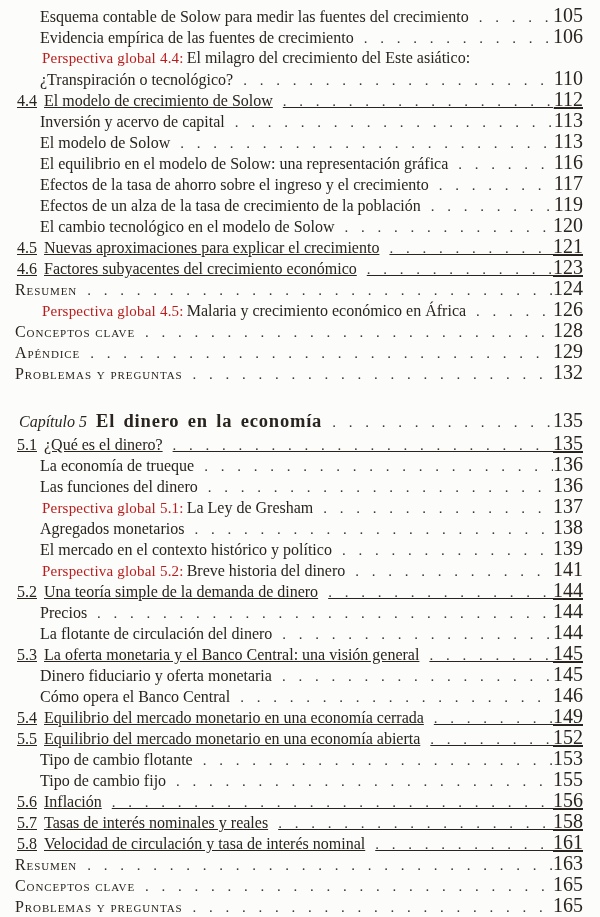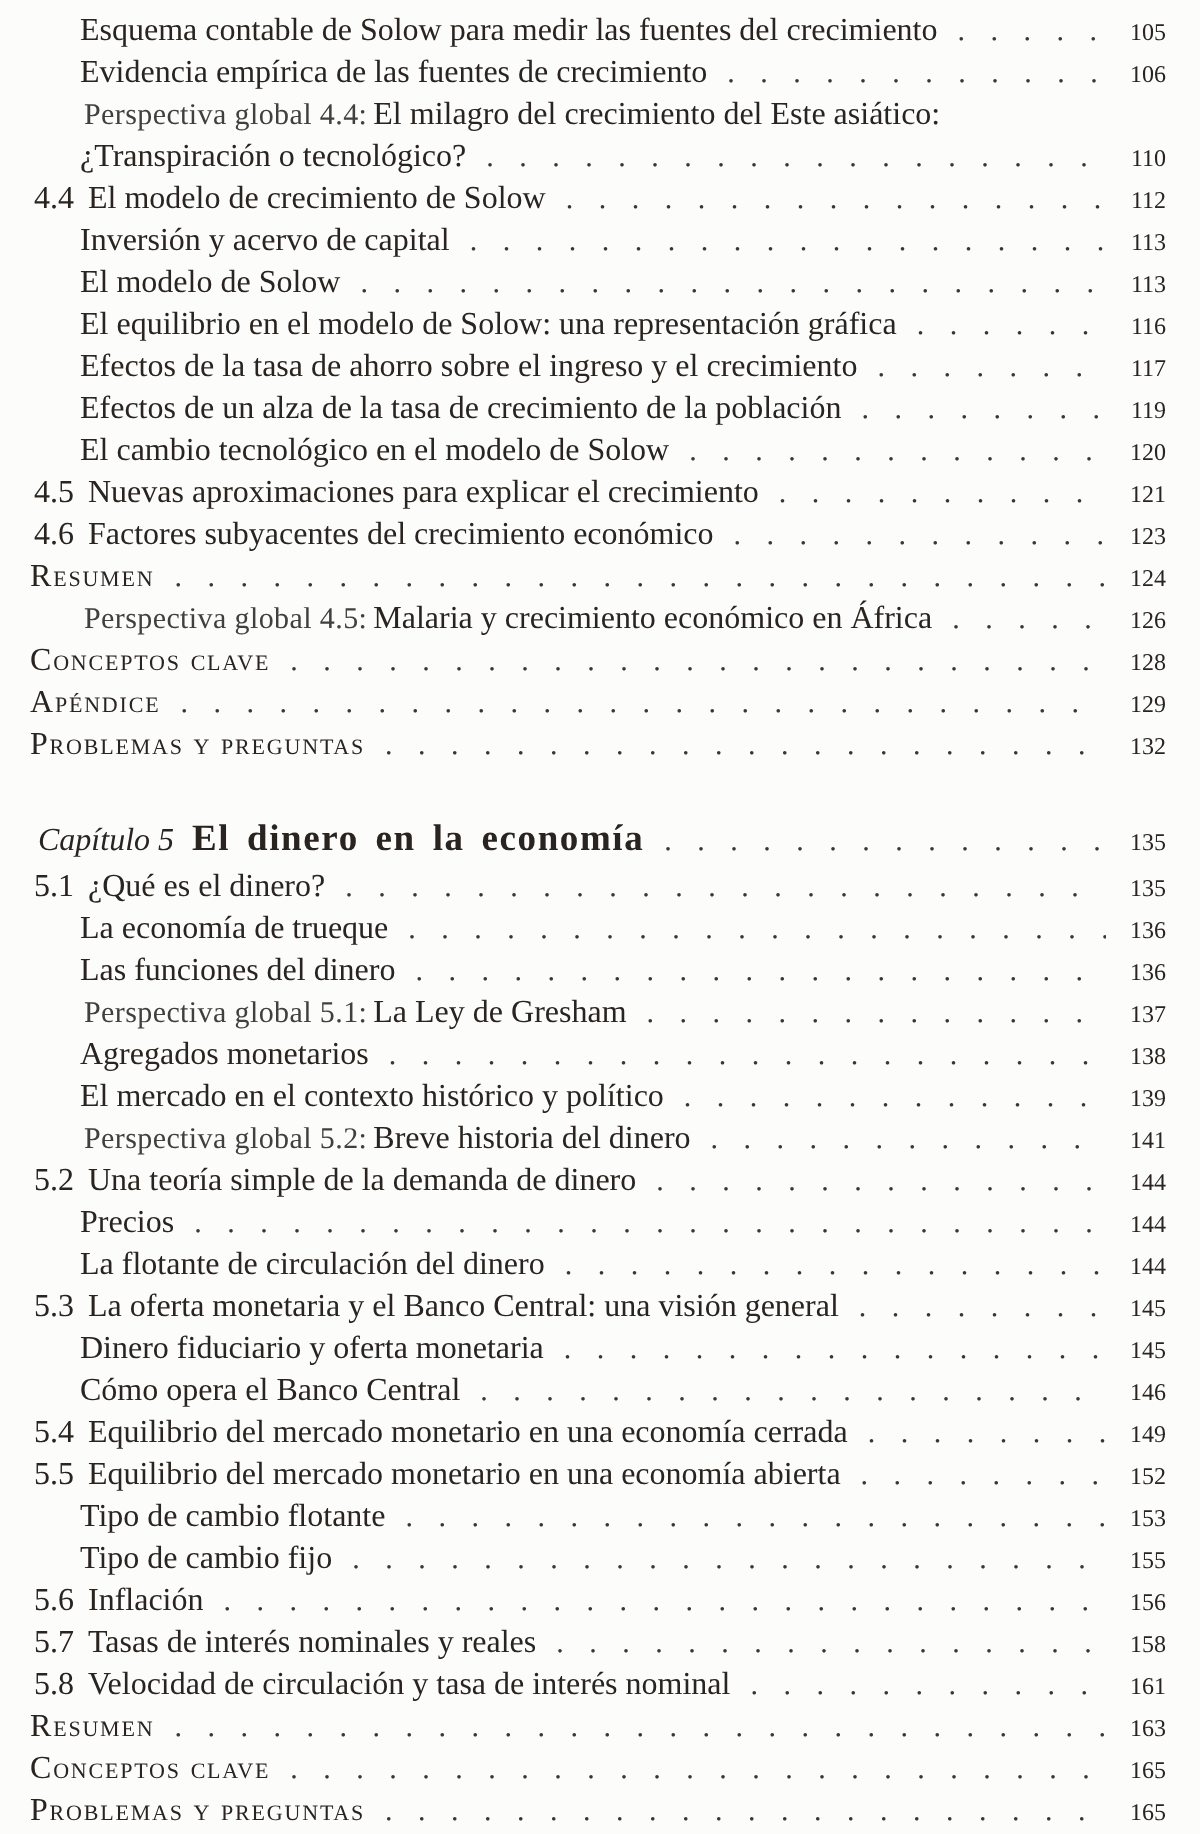--- a/index.html
+++ b/index.html
@@ -36,38 +36,38 @@
     letter-spacing: 4.5px;
     padding-left: 10px;
     padding-right: 3px;
     font-size: 15px;
     color: #3a352f;
   }
   .pg {
     flex: 0 0 auto;
     min-width: 30px;
     text-align: right;
-    font-size: 12px;
+    font-size: 20px;
   }
   
-  .section { padding-left: 2px; }
+  .section { padding-left: 2px; text-decoration: underline; }
   .section .num { margin-right: 7px; flex: 0 0 auto; }
   .sub { padding-left: 25px; }
   .perspectiva { padding-left: 27px; }
   .persp-cont { padding-left: 25px; }
   .smallcaps { padding-left: 0; }
   .smallcaps .txt {
     font-variant: small-caps;
     letter-spacing: 0.9px;
   }
   .plabel {
     font-size: 15px;
     margin-right: 3px;
     letter-spacing: 0.2px;
-    color: #404040;
+    color: #b91c1c;
     flex: 0 0 auto;
   }
   
   .chapter {
     height: 26px;
     line-height: 26px;
     margin-top: 24px;
     margin-bottom: 0;
     padding-left: 4px;
   }

